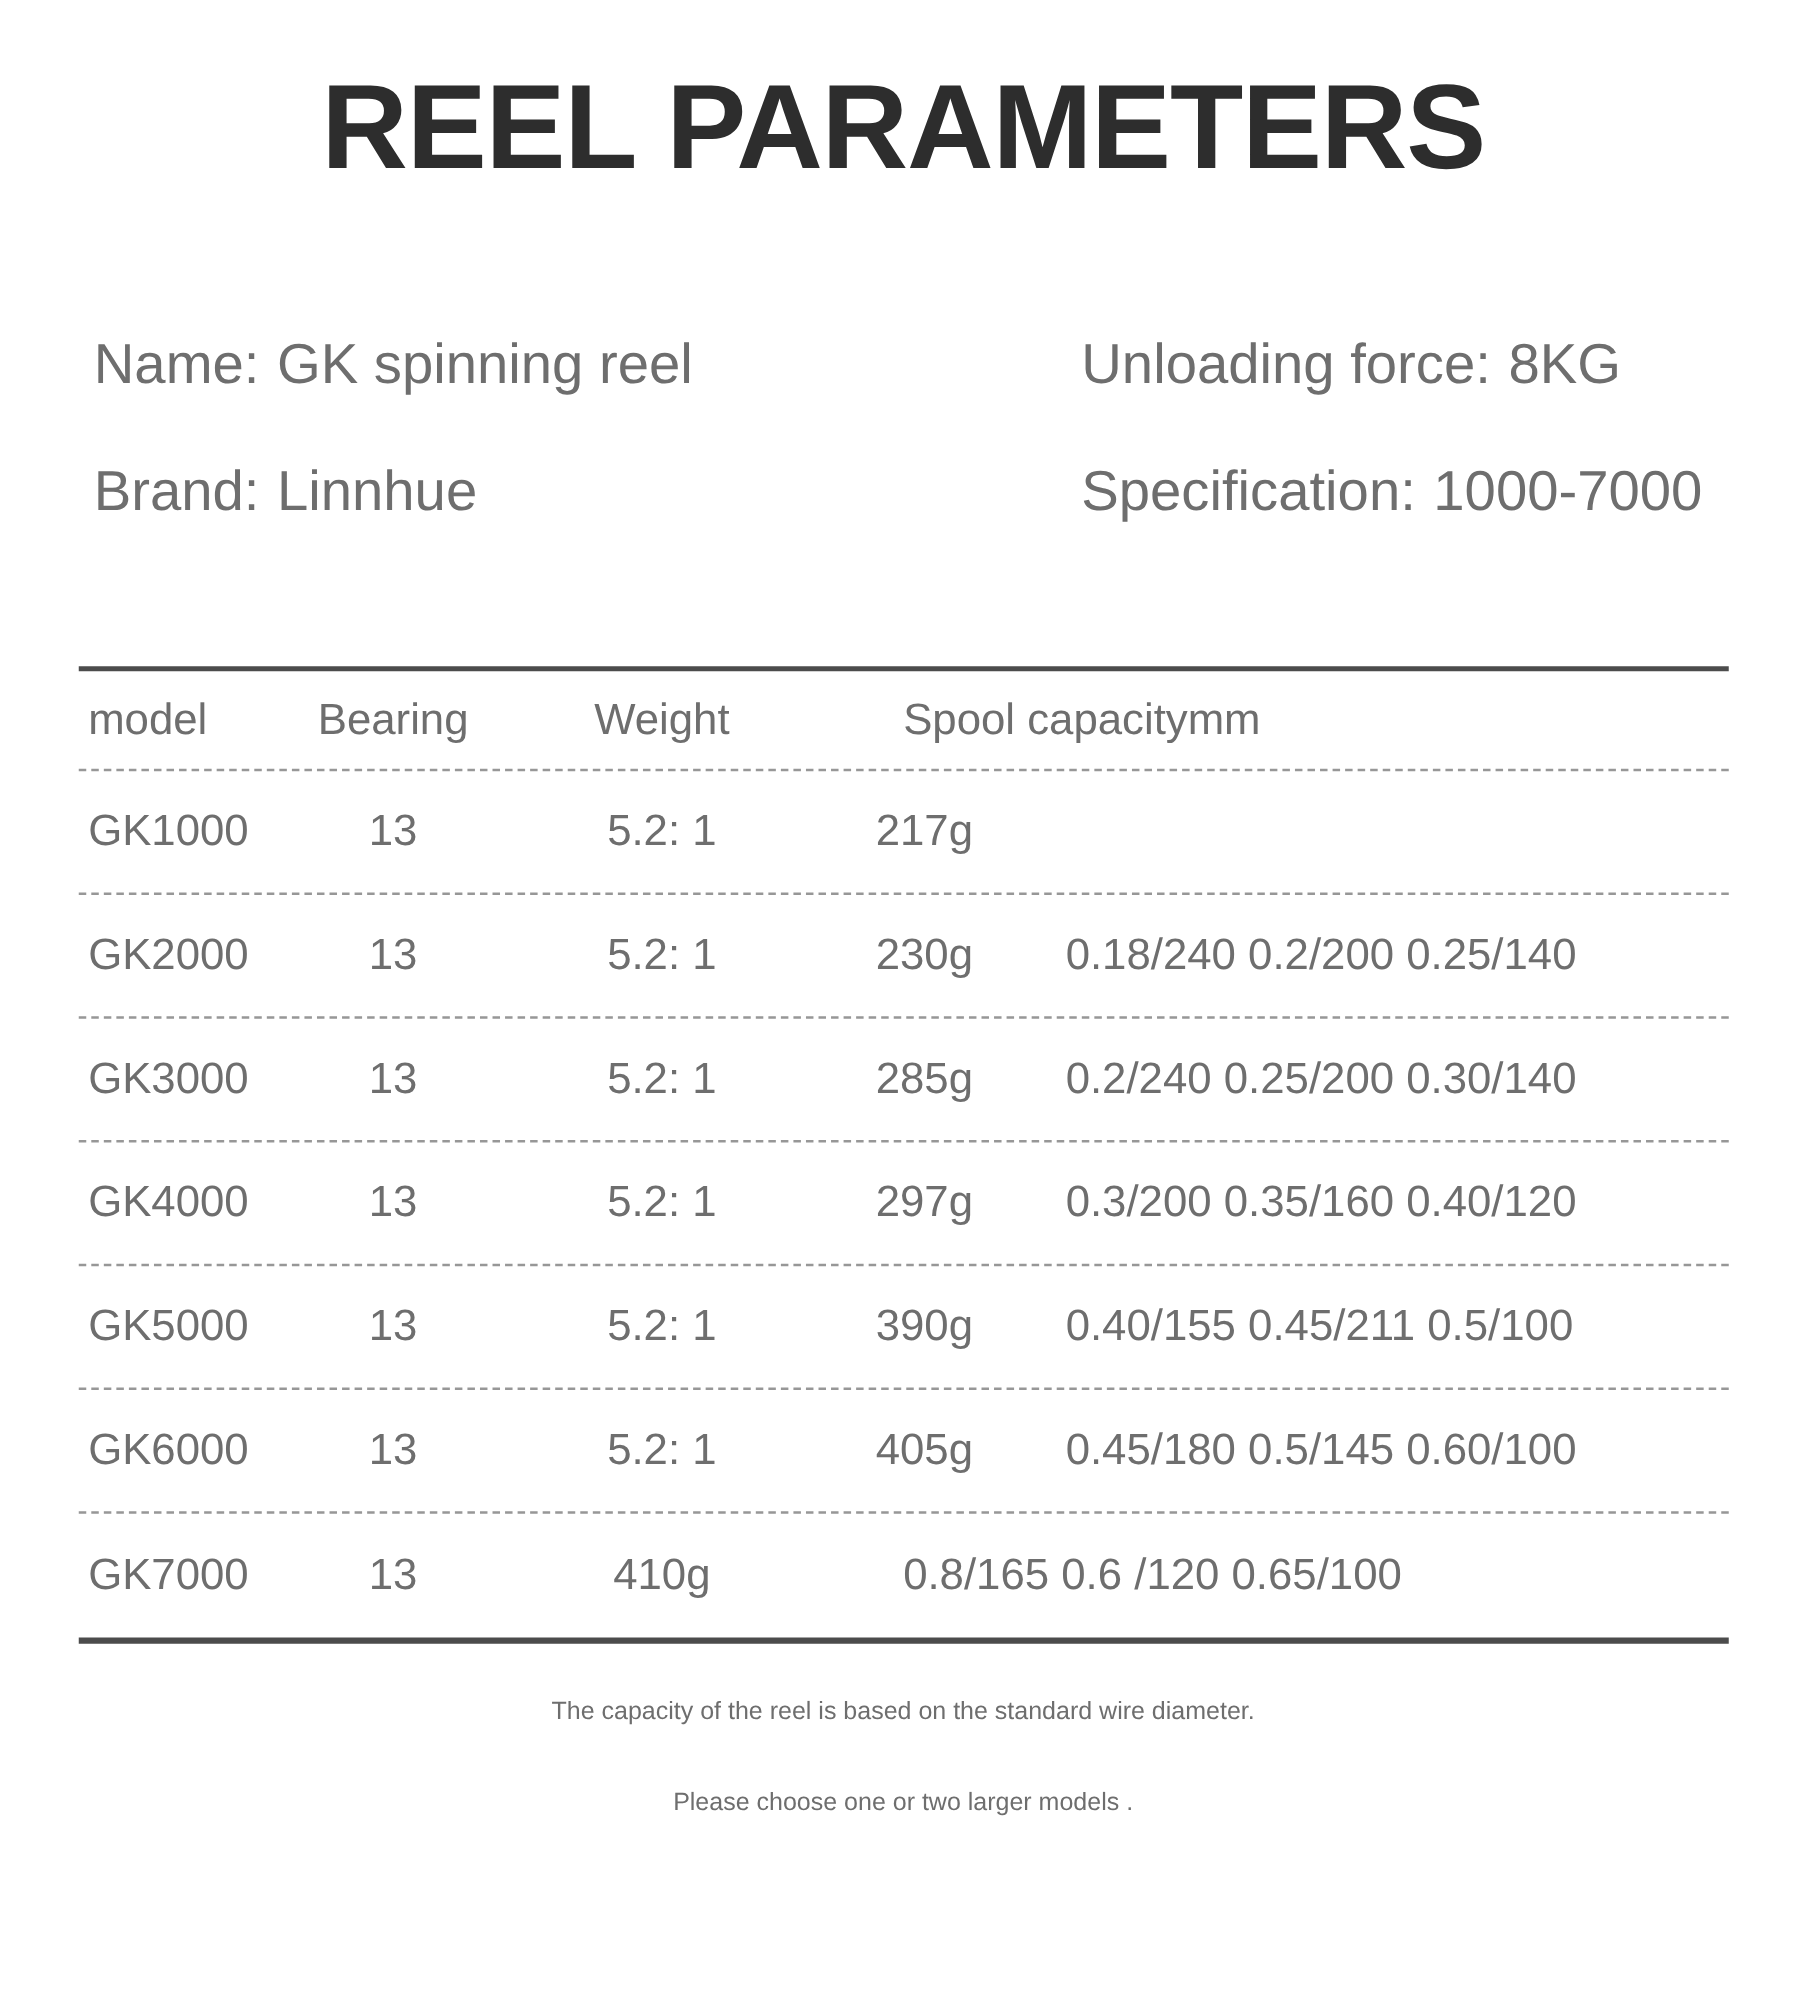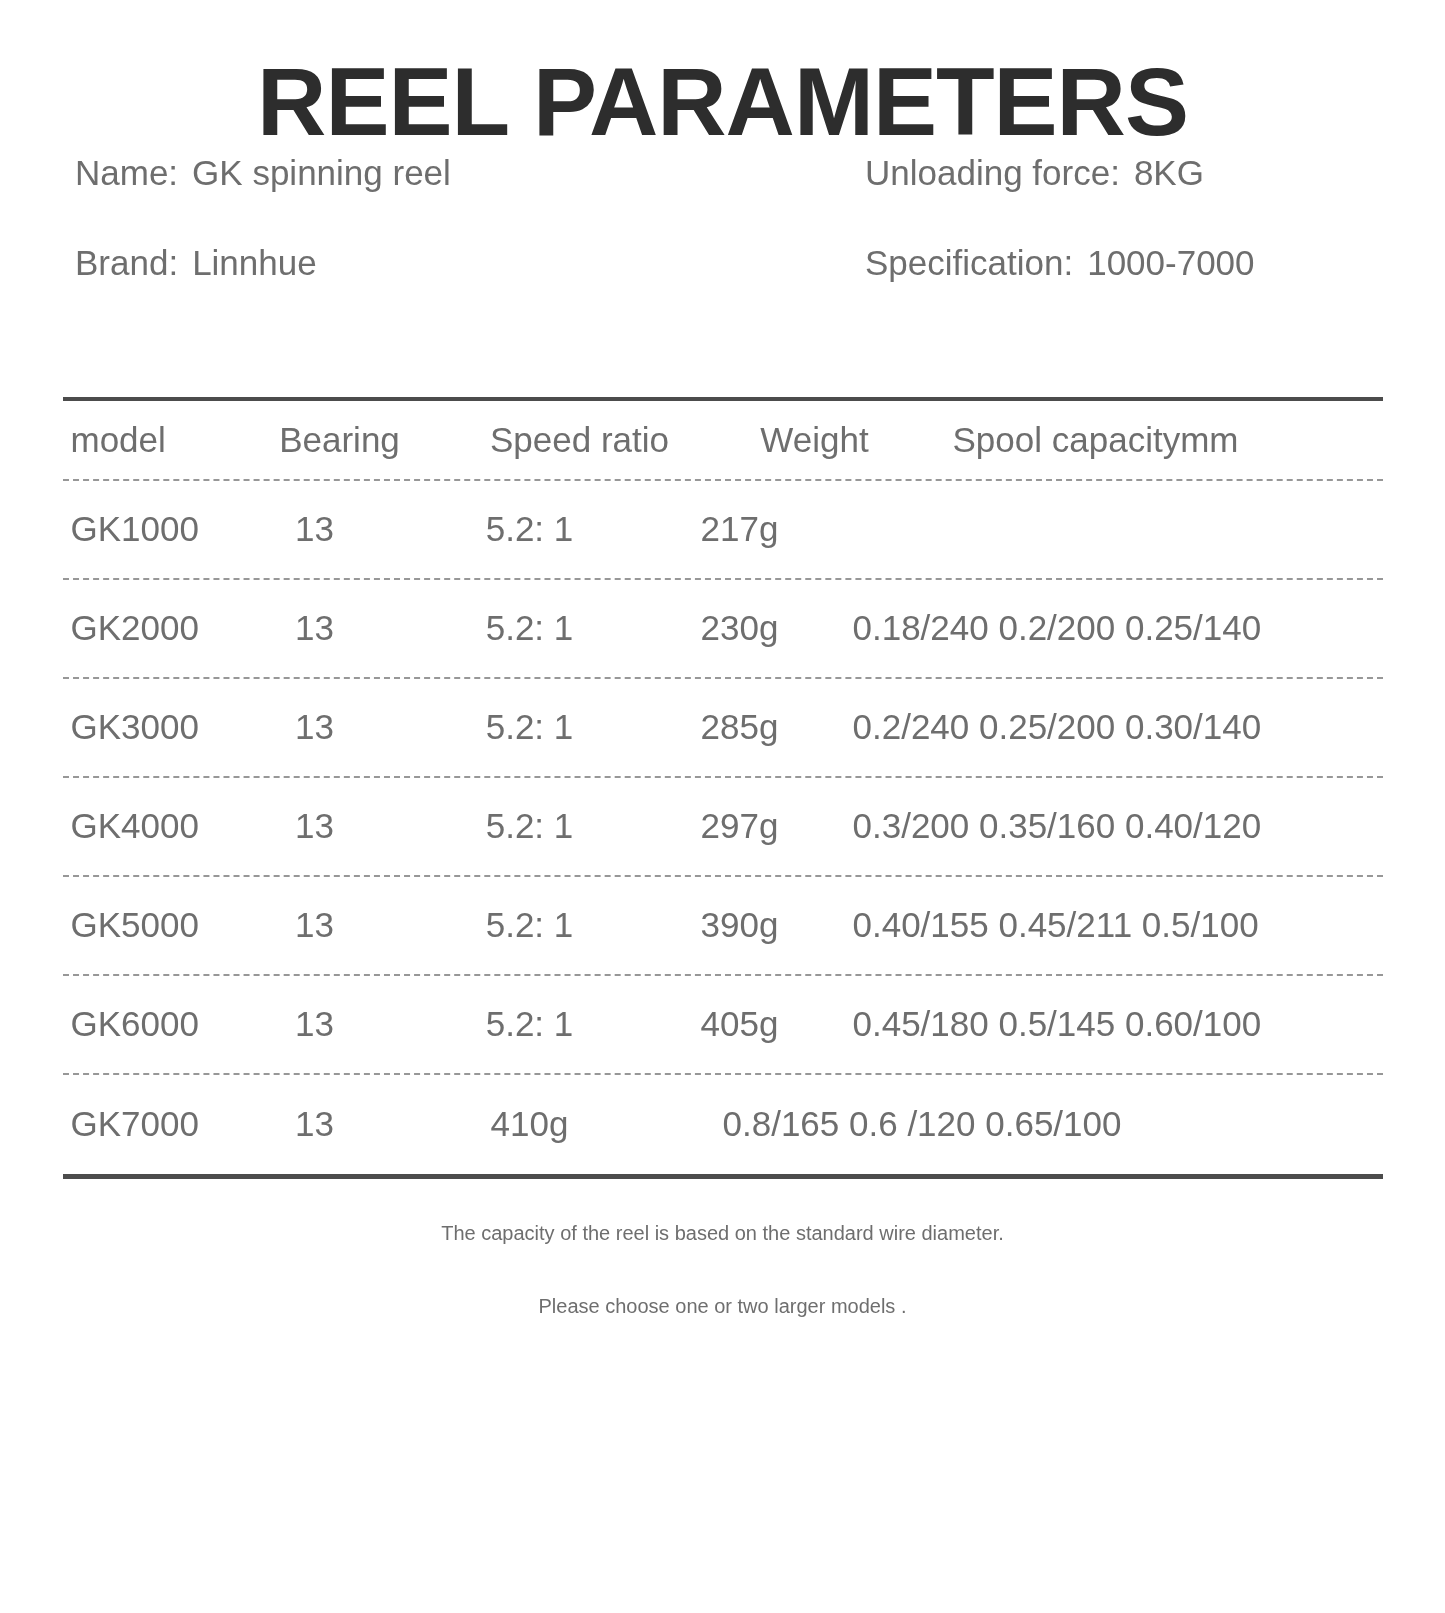--- a/index.html
+++ b/index.html
@@ -24,42 +24,43 @@
     padding-top: 52px;
     text-align: center;
     font-size: 96px;
     line-height: 1.05;
     font-weight: bold;
     letter-spacing: -1px;
     color: var(--title-color);
   }
   .info {
     display: flex;
+    margin-top: 112px;
     padding: 0 78px 0 75px;
-    font-size: 35px;
+    font-size: 45px;
   }
   .info-col-left { width: 790px; }
   .info-col-right { flex: 1; }
   .info p { margin: 0 0 50px 0; white-space: nowrap; }
   .info .lbl { margin-right: 14px; }
   .spec-table {
     margin: 64px auto 0;
     width: 1320px;
     border-top: 4px solid var(--line-solid);
     border-bottom: 5px solid var(--line-solid);
     font-size: 35px;
   }
   .t-row {
     display: grid;
     grid-template-columns: 182px 140px 290px 130px 1fr;
     align-items: center;
     height: 99px;
     border-bottom: 2px dashed var(--line-dashed);
   }
-  .t-row.t-head { height: 80px; gap: 25px; }
+  .t-row.t-head { height: 80px; }
   .t-row:last-child { border-bottom: none; }
   .c1 { padding-left: 8px; text-align: left; }
   .c2, .c3, .c4 { text-align: center; }
   .c5 { padding-left: 48px; text-align: left; white-space: nowrap; }
   .footer {
     margin-top: 18px;
     text-align: center;
     font-size: 20px;
     line-height: 73px;
   }
@@ -86,21 +87,20 @@
     <p>
       <span class="lbl">Specification:</span><span>1000-7000</span>
     </p>
   </div>
 </div>
 
 <div class="spec-table">
   <div class="t-row t-head">
     <div class="c1">model</div>
     <div class="c2">Bearing</div>
-    <div class="c3">Speed ratio</div>
     <div class="c4">Weight</div>
     <div class="c5">Spool capacitymm</div>
   </div>
   <div>
   <div class="t-row">
     <div class="c1">GK1000</div>
     <div class="c2">13</div>
     <div class="c3">5.2: 1</div>
     <div class="c4">217g</div>
   </div>

